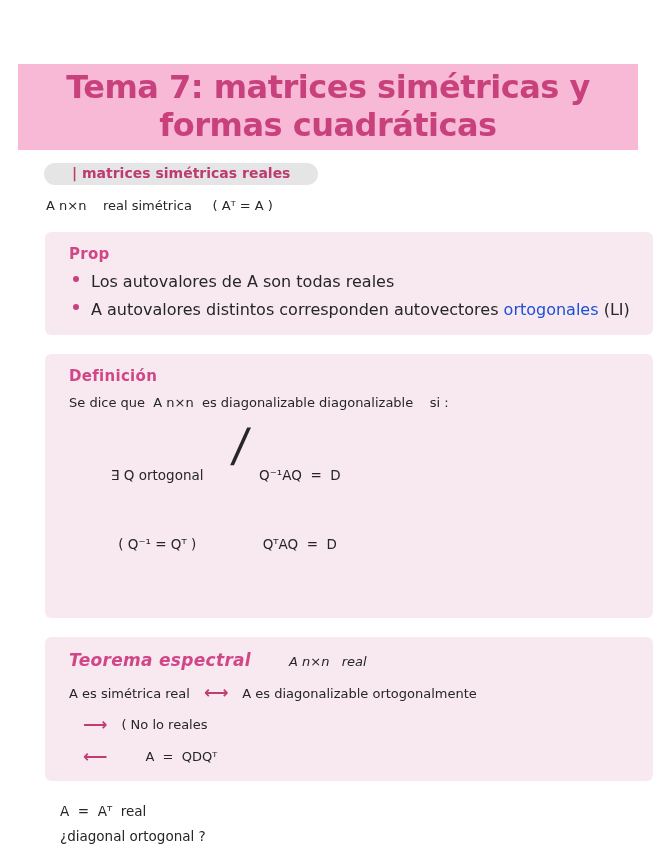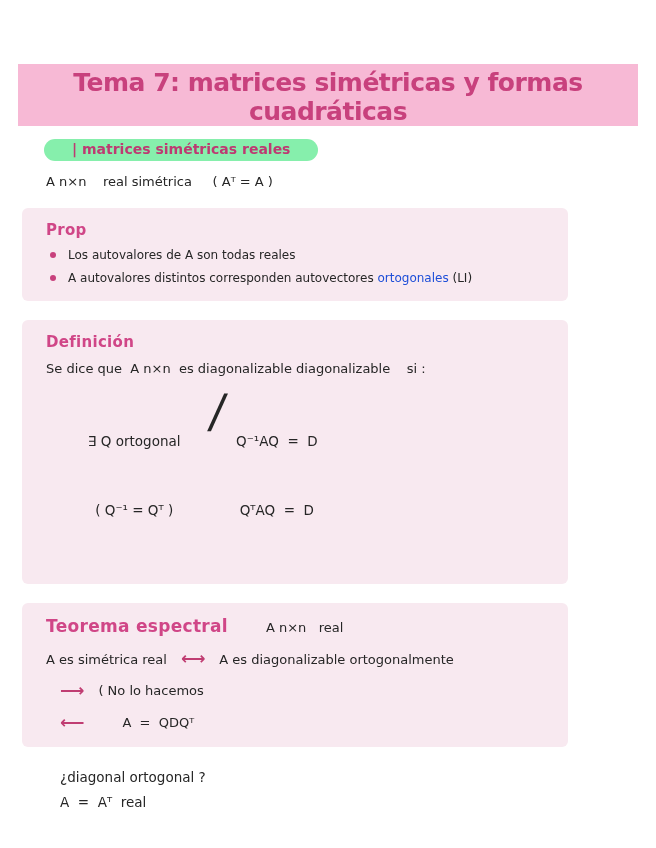--- a/index.html
+++ b/index.html
@@ -10,77 +10,77 @@
     color: #262626;
     overflow: hidden;
   }
   .page { position: relative; width: 656px; height: 848px; }
 
   
   .title-band {
     margin: 64px 18px 0 18px;
     background: #f7b9d5;
     color: #c8417d;
-    font-size: 25px;
+    font-size: 32px;
     font-weight: bold;
     letter-spacing: -0.5px;
     text-align: center;
-    padding: 4px 0 0 0;
+    padding: 4px 0 6px 0;
   }
 
   
   .pill {
     display: inline-block;
     margin: 13px 0 0 44px;
-    background: #86efac;
+    background: #e5e5e5;
     color: #bd3a72;
     font-size: 14px;
     font-weight: bold;
     padding: 2px 28px 4px 28px;
     border-radius: 999px;
   }
 
   .intro-line {
     margin: 13px 0 0 46px;
     font-size: 13px;
     white-space: pre;
   }
 
   
   .note-box {
-    margin: 19px 0 0 22px;
-    width: 546px;
+    margin: 19px 0 0 45px;
+    width: 608px;
     background: #f8e9f0;
     border-radius: 6px;
     padding: 13px 20px 16px 24px;
   }
   .box-header {
     color: #d04687;
     font-weight: bold;
     font-size: 15px;
     letter-spacing: 0.3px;
   }
-  .bullet-row { display: flex; margin-top: 9px; font-size: 12px; text-align: center; }
+  .bullet-row { display: flex; margin-top: 9px; font-size: 16px; text-align: center; }
   .bullet-dot {
     width: 6px; height: 6px; border-radius: 50%;
     background: #c8417d; margin: 4px 12px 0 4px; flex: none;
   }
   .pink-word { color: #1d4ed8; }
 
   
   .statement { margin-top: 10px; font-size: 13px; white-space: pre; }
   .formula-row { display: flex; margin: 8px 0 0 42px; }
   .formula-col { font-size: 13.5px; text-align: center; line-height: 1.7; white-space: pre; }
   .big-slash {
     font-size: 46px; font-weight: normal; color: #262626;
     margin: 0 20px; transform: skewX(-8deg);
   }
 
   
-  .header-row { display: flex; align-items: baseline; }
+  .header-row { display: flex; align-items: baseline; font-style: italic; }
   .header-side { font-size: 13px; color: #262626; margin-left: 38px; white-space: pre; }
   .equiv-row { display: flex; align-items: flex-end; margin-top: 14px; font-size: 13px; white-space: pre; }
   .arrow {
     color: #c03d72; font-weight: bold; font-size: 17px;
     margin: 0 14px; line-height: 1;
   }
   .arrow.lone { margin-left: 14px; }
   .imp-row { display: flex; align-items: center; margin-top: 15px; font-size: 13px; white-space: pre; }
   .proof-line { margin: 7px 0 0 100px; font-size: 13px; white-space: pre; }
 
@@ -135,27 +135,27 @@
       <span class="box-header" style="font-size:17px;">Teorema espectral</span>
       <span class="header-side">A n×n   real</span>
     </div>
     <div class="equiv-row">
       <span>A es simétrica real</span>
       <span class="arrow">⟷</span>
       <span>A es diagonalizable ortogonalmente</span>
     </div>
     <div class="imp-row">
       <span class="arrow lone">⟶</span>
-      <span>( No lo hacemos</span>
+      <span>( No lo reales</span>
     </div>
     <div class="imp-row">
       <span class="arrow lone">⟵</span>
       <span style="margin-left:24px;">A  =  QDQᵀ</span>
     </div>
   </div>
 
   <div class="notes">
+    <div>A  =  Aᵀ  real</div>
     <div>¿diagonal ortogonal ?</div>
-    <div>A  =  Aᵀ  real</div>
 
   </div>
 
 </div>
 
 </body></html>

